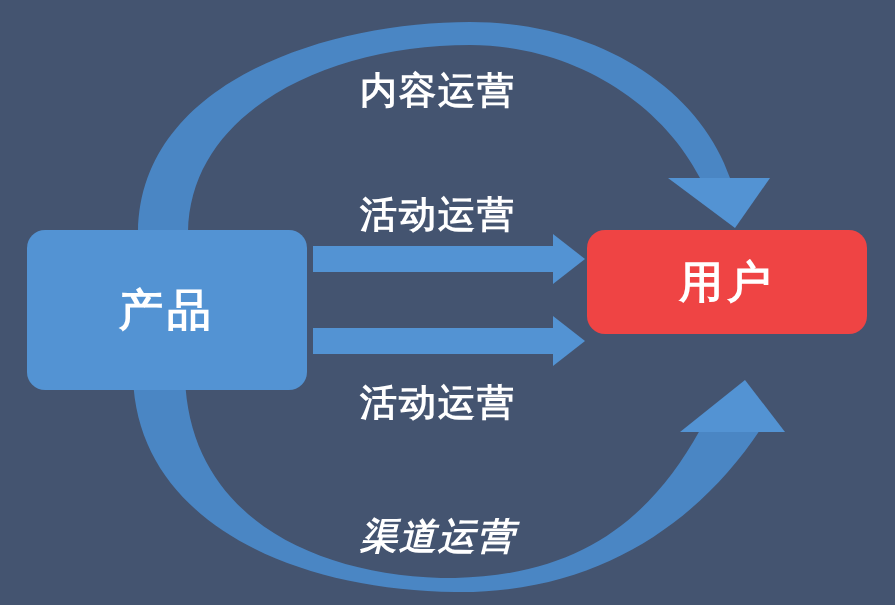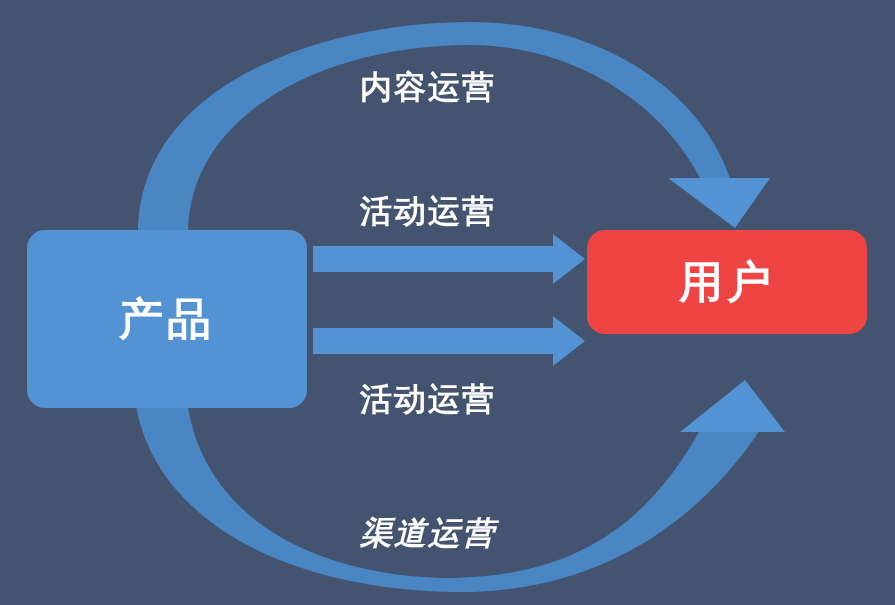--- a/index.html
+++ b/index.html
@@ -1,21 +1,21 @@
 <!DOCTYPE html>
 <html><head>
 <meta charset="utf-8">
 <style>
   html, body { margin: 0; padding: 0; }
   body { width: 895px; height: 605px; background: #445470; position: relative; overflow: hidden; font-family: "DejaVu Sans", sans-serif; }
   #diagram { position: absolute; left: 0; top: 0; width: 895px; height: 605px; }
   .node { position: absolute; border-radius: 18px; display: flex; align-items: center; justify-content: center; color: #ffffff; font-weight: bold; font-size: 44px; letter-spacing: 4px; }
-  #node-product { left: 27px; top: 230px; width: 280px; height: 178px; background: #5393d3; }
+  #node-product { left: 27px; top: 230px; width: 280px; height: 160px; background: #5393d3; }
   #node-user { left: 587px; top: 230px; width: 280px; height: 104px; background: #ef4444; }
-  .label { position: absolute; color: #ffffff; font-weight: bold; font-size: 32px; letter-spacing: 2px; white-space: nowrap; }
+  .label { position: absolute; color: #ffffff; font-weight: bold; font-size: 37px; letter-spacing: 2px; white-space: nowrap; }
   #label-content { left: 360px; top: 66px; }
   #label-activity { left: 360px; top: 190px; }
   #label-user-op { left: 360px; top: 378px; }
   #label-channel { left: 360px; top: 512px; font-style: italic; }
 </style>
 </head>
 <body>
 
 <svg id="diagram" viewBox="0 0 895 605" xmlns="http://www.w3.org/2000/svg">
 

